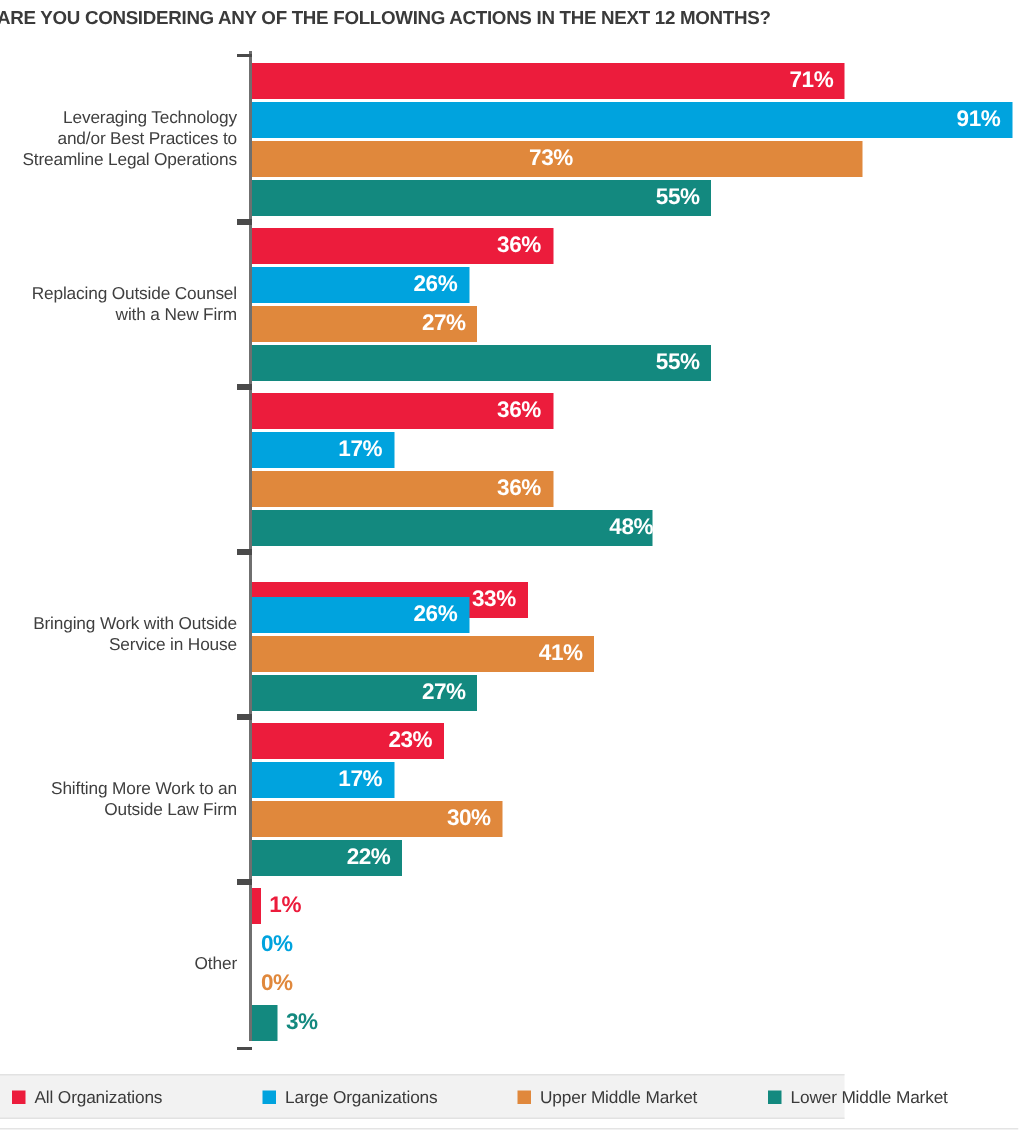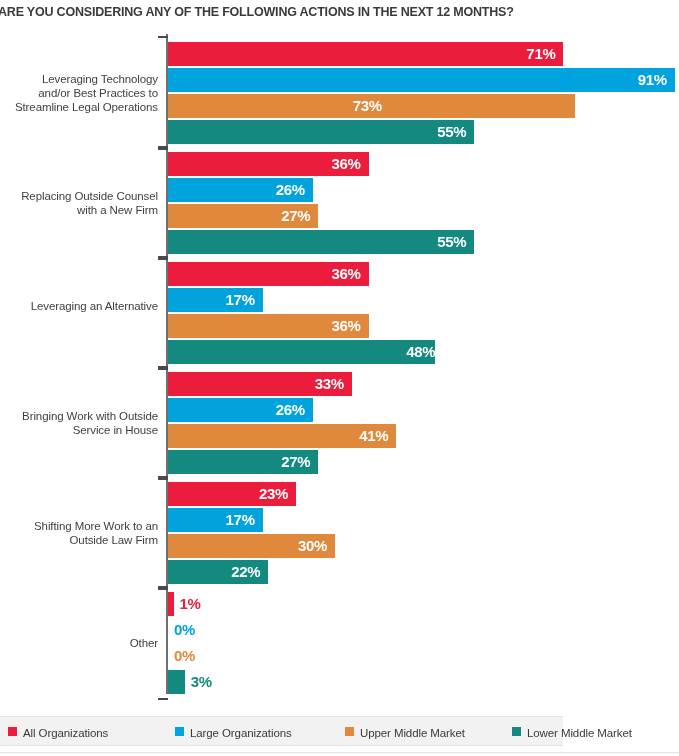--- a/index.html
+++ b/index.html
@@ -211,21 +211,20 @@
             <div class="bar" style="width: 150.39px; background: rgb(224, 136, 60);"></div>
             <div class="bar-value-in" style="left: 0px; width: 150.39px; text-align: right; padding-right: 8px; right: auto;">27%</div>
           </div>
           <div class="bar-row" style="top: 78px; width: 511px;">
             <div class="bar" style="width: 306.35px; background: rgb(19, 137, 127);"></div>
             <div class="bar-value-in" style="left: 0px; width: 306.35px; text-align: right; padding-right: 8px; right: auto;">55%</div>
           </div>
         </div>
         <div class="group" style="top: 232px; height: 102px;">
           <div class="group-label" style="top: 37px;">
-            <div>Leveraging an Alternative</div>
           </div>
           <div class="bar-row" style="top: 0px; width: 511px;">
             <div class="bar" style="width: 200.52px; background: rgb(236, 28, 60);"></div>
             <div class="bar-value-in" style="left: 0px; width: 200.52px; text-align: right; padding-right: 8px; right: auto;">36%</div>
           </div>
           <div class="bar-row" style="top: 26px; width: 511px;">
             <div class="bar" style="width: 94.69px; background: rgb(0, 163, 222);"></div>
             <div class="bar-value-in" style="left: 0px; width: 94.69px; text-align: right; padding-right: 8px; right: auto;">17%</div>
           </div>
           <div class="bar-row" style="top: 52px; width: 511px;">
@@ -235,21 +234,21 @@
           <div class="bar-row" style="top: 78px; width: 511px;">
             <div class="bar" style="width: 267.36px; background: rgb(19, 137, 127);"></div>
             <div class="bar-value-in" style="left: 0px; width: 267.36px; text-align: right; padding-right: 0; right: auto;">48%</div>
           </div>
         </div>
         <div class="group" style="top: 342px; height: 102px;">
           <div class="group-label" style="top: 37px;">
             <div>Bringing Work with Outside</div>
             <div>Service in House</div>
           </div>
-          <div class="bar-row" style="top: 0px; width: 472px;">
+          <div class="bar-row" style="top: 16px; width: 472px;">
             <div class="bar" style="width: 183.81px; background: rgb(236, 28, 60);"></div>
             <div class="bar-value-in" style="left: 0px; width: 183.81px; text-align: right; padding-right: 8px; right: auto;">33%</div>
           </div>
           <div class="bar-row" style="top: 26px; width: 511px;">
             <div class="bar" style="width: 144.82px; background: rgb(0, 163, 222);"></div>
             <div class="bar-value-in" style="left: 0px; width: 144.82px; text-align: right; padding-right: 8px; right: auto;">26%</div>
           </div>
           <div class="bar-row" style="top: 52px; width: 511px;">
             <div class="bar" style="width: 228.37px; background: rgb(224, 136, 60);"></div>
             <div class="bar-value-in" style="left: 0px; width: 228.37px; text-align: right; padding-right: 8px; right: auto;">41%</div>

